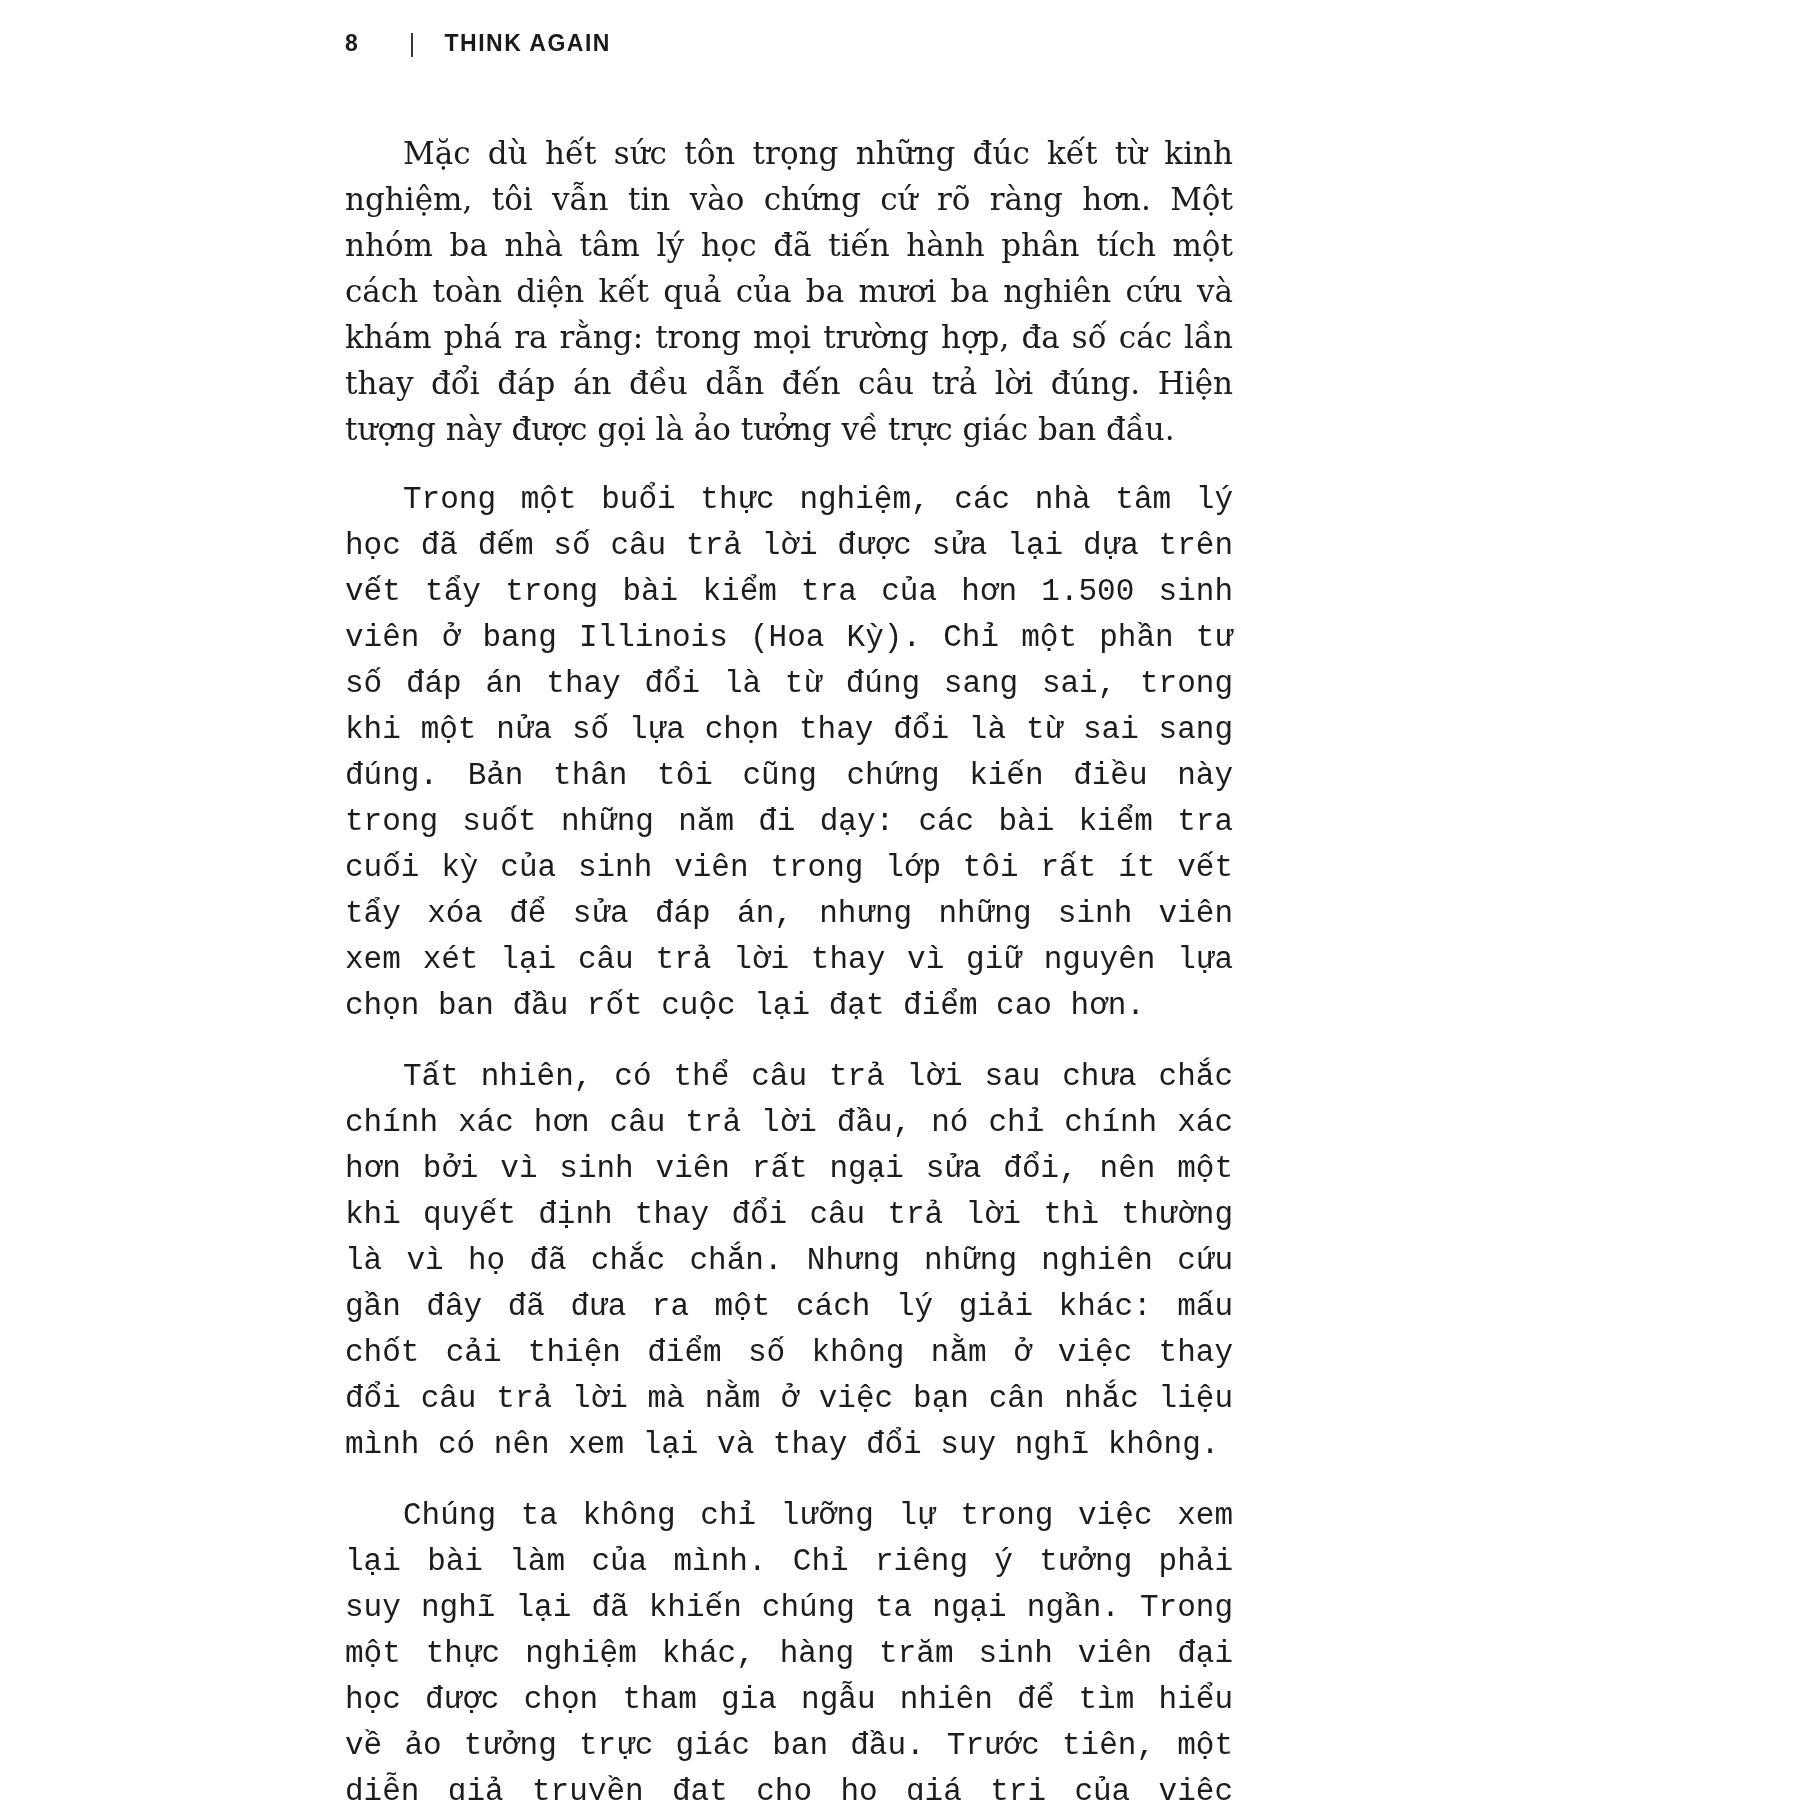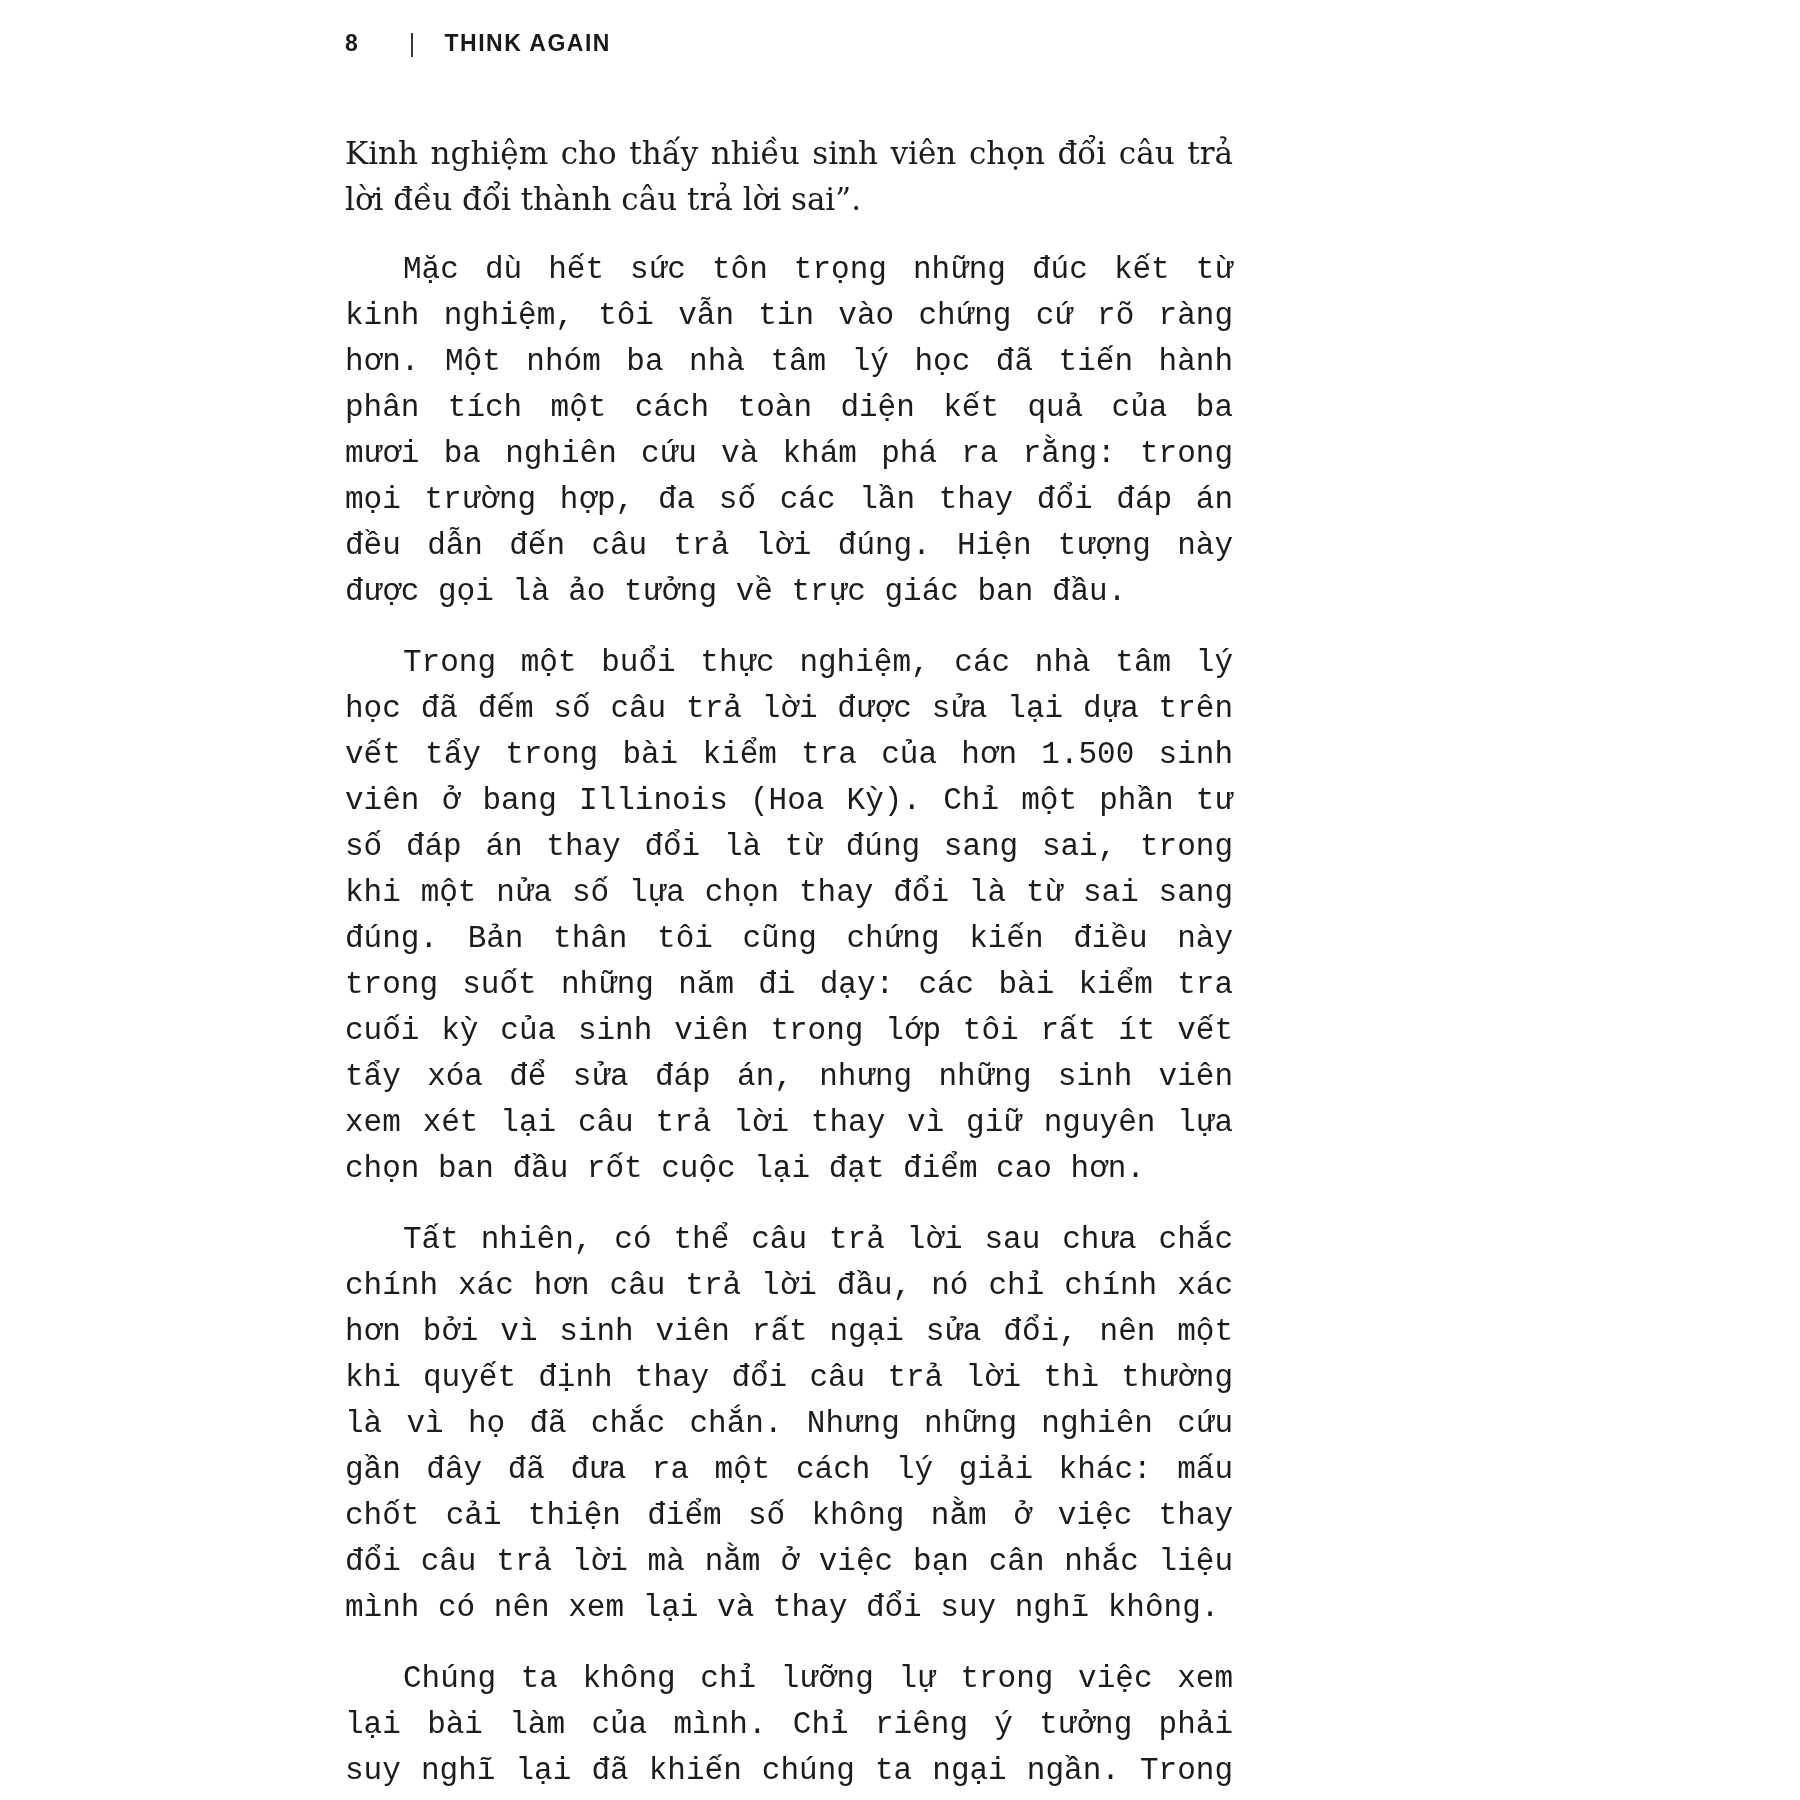--- a/index.html
+++ b/index.html
@@ -64,20 +64,19 @@
 
 <div class="page">
 
   <div class="running-header">
     <span class="page-number">8</span>
     <span class="separator">|</span>
     <span class="book-title">THINK AGAIN</span>
   </div>
 
   <div class="text-block">
-    <p>Kinh nghiệm cho thấy nhiều sinh viên chọn đổi câu trả lời đều đổi thành câu trả lời sai”.</p>
     <p class="indent">Mặc dù hết sức tôn trọng những đúc kết từ kinh nghiệm, tôi vẫn tin vào chứng cứ rõ ràng hơn. Một nhóm ba nhà tâm lý học đã tiến hành phân tích một cách toàn diện kết quả của ba mươi ba nghiên cứu và khám phá ra rằng: trong mọi trường hợp, đa số các lần thay đổi đáp án đều dẫn đến câu trả lời đúng. Hiện tượng này được gọi là ảo tưởng về trực giác ban đầu.</p>
     <p class="indent">Trong một buổi thực nghiệm, các nhà tâm lý học đã đếm số câu trả lời được sửa lại dựa trên vết tẩy trong bài kiểm tra của hơn 1.500 sinh viên ở bang Illinois (Hoa Kỳ). Chỉ một phần tư số đáp án thay đổi là từ đúng sang sai, trong khi một nửa số lựa chọn thay đổi là từ sai sang đúng. Bản thân tôi cũng chứng kiến điều này trong suốt những năm đi dạy: các bài kiểm tra cuối kỳ của sinh viên trong lớp tôi rất ít vết tẩy xóa để sửa đáp án, nhưng những sinh viên xem xét lại câu trả lời thay vì giữ nguyên lựa chọn ban đầu rốt cuộc lại đạt điểm cao hơn.</p>
     <p class="indent">Tất nhiên, có thể câu trả lời sau chưa chắc chính xác hơn câu trả lời đầu, nó chỉ chính xác hơn bởi vì sinh viên rất ngại sửa đổi, nên một khi quyết định thay đổi câu trả lời thì thường là vì họ đã chắc chắn. Nhưng những nghiên cứu gần đây đã đưa ra một cách lý giải khác: mấu chốt cải thiện điểm số không nằm ở việc thay đổi câu trả lời mà nằm ở việc bạn cân nhắc liệu mình có nên xem lại và thay đổi suy nghĩ không.</p>
     <p class="indent">Chúng ta không chỉ lưỡng lự trong việc xem lại bài làm của mình. Chỉ riêng ý tưởng phải suy nghĩ lại đã khiến chúng ta ngại ngần. Trong một thực nghiệm khác, hàng trăm sinh viên đại học được chọn tham gia ngẫu nhiên để tìm hiểu về ảo tưởng trực giác ban đầu. Trước tiên, một diễn giả truyền đạt cho họ giá trị của việc thay đổi suy nghĩ và đưa ra lời khuyên trong trường hợp nào thì làm như vậy là hợp lý. Nhưng trong hai bài kiểm tra mà họ làm sau đó, phần lớn các sinh viên vẫn không cân nhắc lại câu trả lời của mình.</p>
   </div>
 
 </div>
 
 </body></html>

